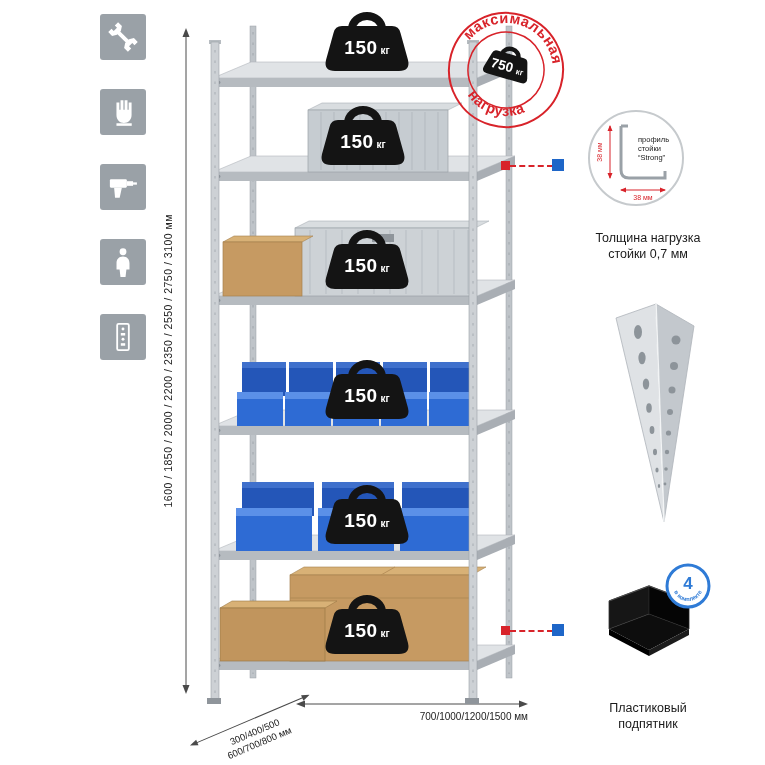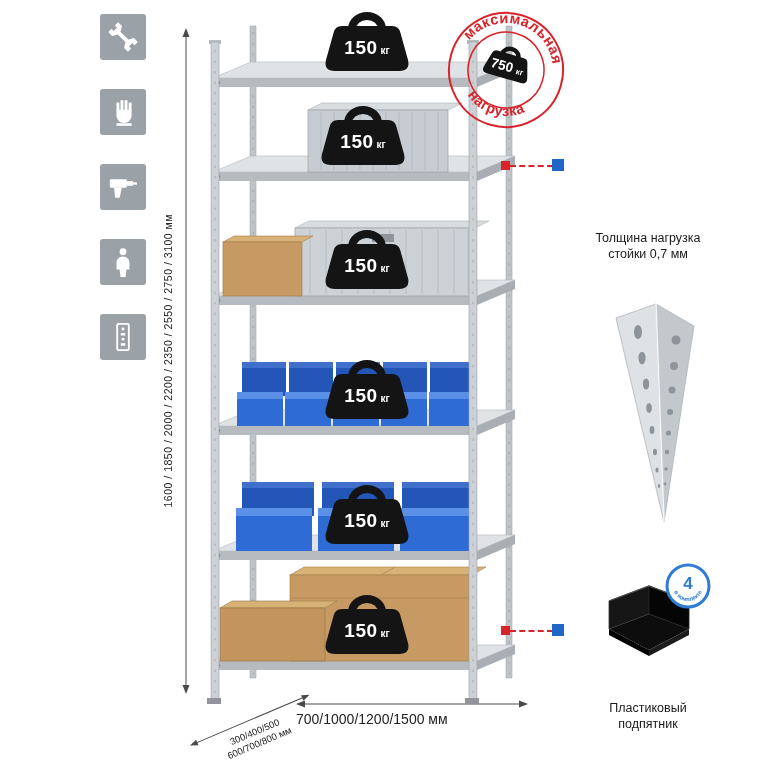--- a/index.html
+++ b/index.html
@@ -27,22 +27,22 @@
 
   .sq-red  { position:absolute; width:9px;  height:9px;  background:#d8232a; z-index:6; }
   .sq-blue { position:absolute; width:12px; height:12px; background:#1e66c8; z-index:6; }
   .dash-line { position:absolute; width:43px; height:0; border-top:2px dashed #d8232a; z-index:5; }
 
   .detail-circle { position:absolute; left:588px; top:110px; width:96px; height:96px;
                    border:2px solid #c6cacd; border-radius:50%; background:#fff; }
 
   .caption { position:absolute; text-align:center; font-size:12.5px; color:#1a1a1a; line-height:1.3; }
 
-  .wdim-label { position:absolute; left:296px; top:711px; width:232px; text-align:left;
-                font-size:14px; color:#222; }
+  .wdim-label { position:absolute; left:296px; top:711px; width:232px; text-align:right;
+                font-size:10px; color:#222; }
 
   .ddim { position:absolute; left:188px; top:741px; width:130px; transform:rotate(-23deg);
           transform-origin:0 0; text-align:center; font-size:9.5px; color:#222; line-height:1.25; }
 </style>
 </head>
 <body>
 
 <div id="stage">
 
   <div class="tile" style="top:14px">
@@ -311,20 +311,36 @@
     </g>
   </svg>
 
   <div class="sq-red" style="left:501px;top:161px"></div>
   <div class="dash-line" style="left:510px;top:165px"></div>
   <div class="sq-blue" style="left:552px;top:159px"></div>
   <div class="sq-red" style="left:501px;top:626px"></div>
   <div class="dash-line" style="left:510px;top:630px"></div>
   <div class="sq-blue" style="left:552px;top:624px"></div>
 
+  <div class="detail-circle">
+    <svg width="92" height="92" viewBox="0 0 92 92">
+      <path d="M31 14 h7 M31 14 v44 q0 8 8 8 h36 v-7" fill="none" stroke="#9aa1a7" stroke-width="3"></path>
+      <line x1="20" y1="14" x2="20" y2="66" stroke="#d8232a" stroke-width="1"></line>
+      <polygon points="20,13 17.5,19 22.5,19" fill="#d8232a"></polygon>
+      <polygon points="20,67 17.5,61 22.5,61" fill="#d8232a"></polygon>
+      <text transform="rotate(-90 12 40)" x="12" y="40" text-anchor="middle" font-size="7" fill="#d8232a">38 мм</text>
+      <line x1="31" y1="78" x2="75" y2="78" stroke="#d8232a" stroke-width="1"></line>
+      <polygon points="30,78 36,75.5 36,80.5" fill="#d8232a"></polygon>
+      <polygon points="76,78 70,75.5 70,80.5" fill="#d8232a"></polygon>
+      <text x="53" y="88" text-anchor="middle" font-size="7" fill="#d8232a">38 мм</text>
+      <text x="48" y="30" font-size="7.5" fill="#1a1a1a">профиль</text>
+      <text x="48" y="39" font-size="7.5" fill="#1a1a1a">стойки</text>
+      <text x="48" y="48" font-size="7.5" fill="#1a1a1a">“Strong”</text>
+    </svg>
+  </div>
   <div class="caption" style="left:560px;top:230px;width:176px">
     <div>Толщина нагрузка</div>
     <div>стойки 0,7 мм</div>
   </div>
 
   <svg style="position:absolute;left:598px;top:300px" width="102" height="228" viewBox="0 0 102 228">
     <polygon points="18,18 58,4 66,222" fill="#dfe2e5" stroke="#aeb4ba" stroke-width="0.8"></polygon>
     <polygon points="58,4 96,26 66,222" fill="#c3c8cd" stroke="#aeb4ba" stroke-width="0.8"></polygon>
     <line x1="58" y1="4" x2="66" y2="222" stroke="#f2f4f5" stroke-width="1.6"></line>
     <g fill="#8d949a">

